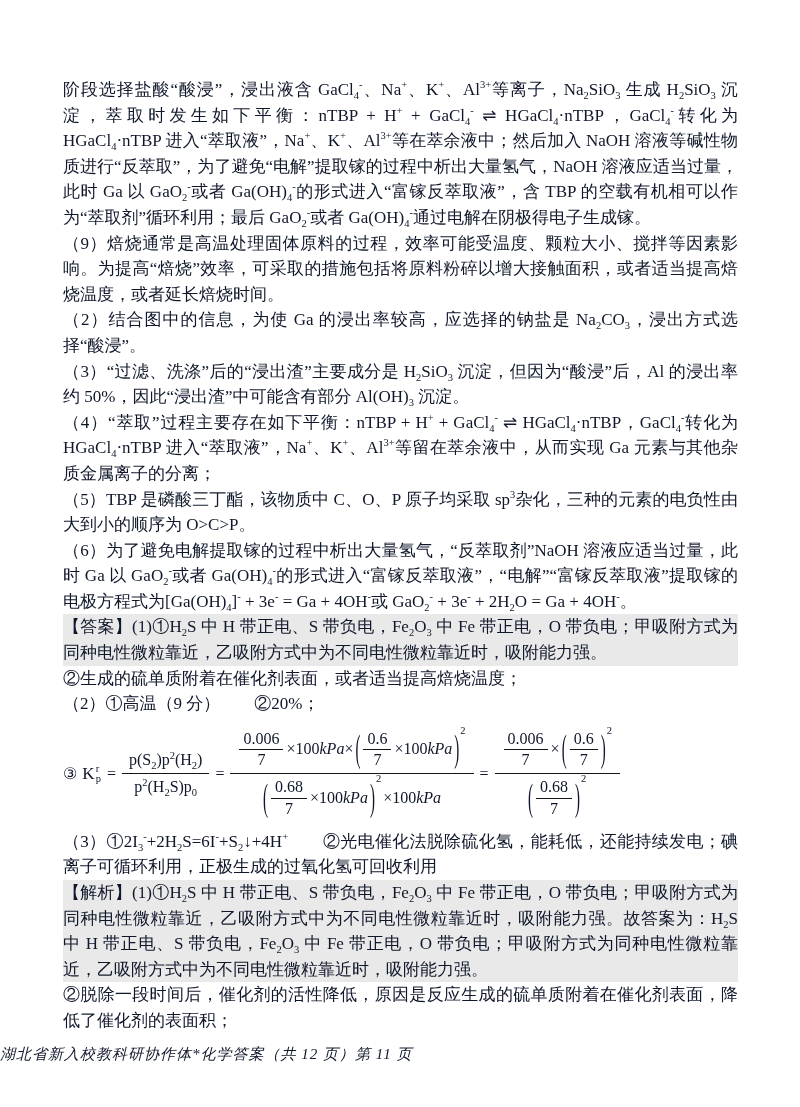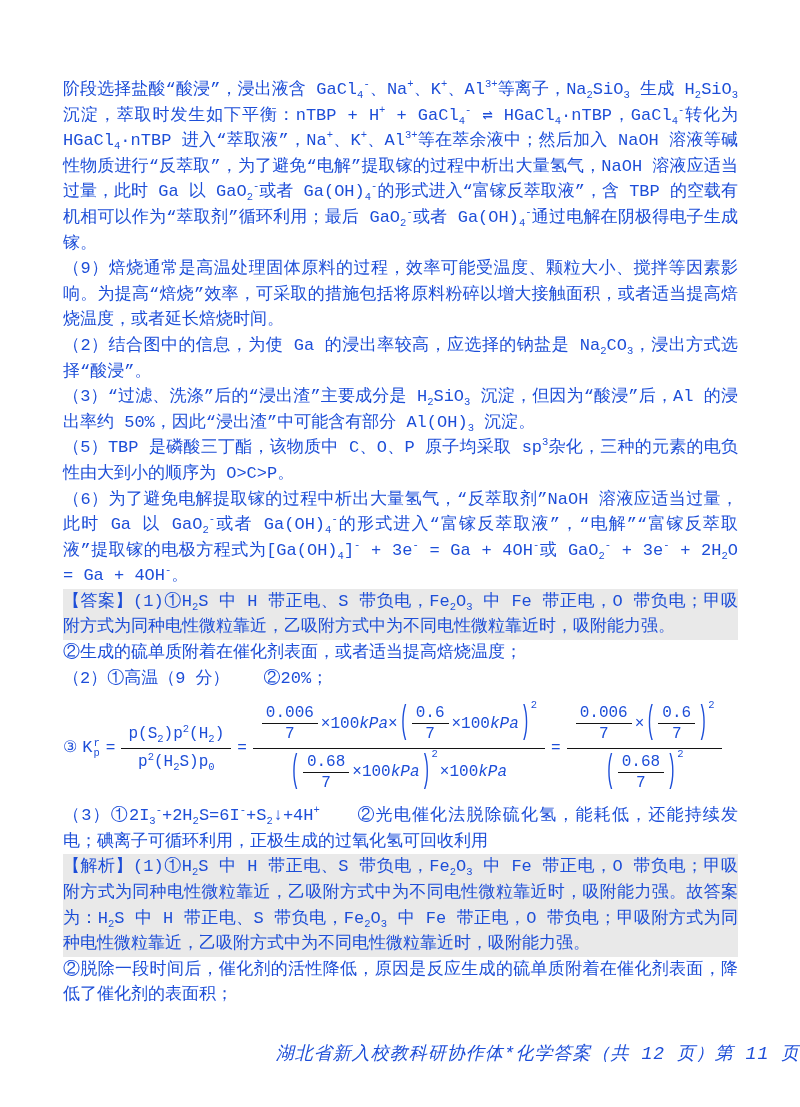--- a/index.html
+++ b/index.html
@@ -2,22 +2,22 @@
 <html><head>
 <meta charset="utf-8">
 <style>
   html,body{margin:0;padding:0;background:#ffffff;}
   .page{
     position:relative;
     width:800px;height:1107px;
     background:#ffffff;
     box-sizing:border-box;
     padding:77px 62px 0 63px;
-    font-family:Liberation Mono, monospace;
-    color:#1d4ed8;
+    font-family:Liberation Serif, serif;
+    color:#0f172a;
     font-size:17px;
     line-height:25.6px;
     overflow:hidden;
   }
   .para{
     margin:0;
     text-align:justify;
     text-justify:inter-ideograph;
   }
   .hl{ background:#e9e9e9; }
@@ -57,33 +57,34 @@
   .paren{
     display:inline-block; transform:scaleY(2.55);
     font-size:15px; font-weight:300; padding:0 1px; line-height:1;
   }
   .psup{ font-size:10.5px; align-self:flex-start; margin:-4px 1px 0 0; line-height:10px; }
   .mathop{ padding:0 1px; }
 
   
   .footer{
     position:absolute; left:0; bottom:39px; width:100%;
-    text-align:right; font-size:18px; font-style:italic;
+    text-align:left; font-size:15px; font-style:italic;
     letter-spacing:1px;
   }
 </style>
 </head>
 <body>
 
 <div class="page">
 
   <p class="para">阶段选择盐酸“酸浸”，浸出液含 GaCl<sub>4</sub><sup>-</sup>、Na<sup>+</sup>、K<sup>+</sup>、Al<sup>3+</sup>等离子，Na<sub>2</sub>SiO<sub>3</sub> 生成 H<sub>2</sub>SiO<sub>3</sub> 沉淀，萃取时发生如下平衡：nTBP + H<sup>+</sup> + GaCl<sub>4</sub><sup>-</sup> ⇌ HGaCl<sub>4</sub>·nTBP，GaCl<sub>4</sub><sup>-</sup>转化为 HGaCl<sub>4</sub>·nTBP 进入“萃取液”，Na<sup>+</sup>、K<sup>+</sup>、Al<sup>3+</sup>等在萃余液中；然后加入 NaOH 溶液等碱性物质进行“反萃取”，为了避免“电解”提取镓的过程中析出大量氢气，NaOH 溶液应适当过量，此时 Ga 以 GaO<sub>2</sub><sup>-</sup>或者 Ga(OH)<sub>4</sub><sup>-</sup>的形式进入“富镓反萃取液”，含 TBP 的空载有机相可以作为“萃取剂”循环利用；最后 GaO<sub>2</sub><sup>-</sup>或者 Ga(OH)<sub>4</sub><sup>-</sup>通过电解在阴极得电子生成镓。</p>
   <p class="para">（9）焙烧通常是高温处理固体原料的过程，效率可能受温度、颗粒大小、搅拌等因素影响。为提高“焙烧”效率，可采取的措施包括将原料粉碎以增大接触面积，或者适当提高焙烧温度，或者延长焙烧时间。</p>
   <p class="para">（2）结合图中的信息，为使 Ga 的浸出率较高，应选择的钠盐是 Na<sub>2</sub>CO<sub>3</sub>，浸出方式选择“酸浸”。</p>
   <p class="para">（3）“过滤、洗涤”后的“浸出渣”主要成分是 H<sub>2</sub>SiO<sub>3</sub> 沉淀，但因为“酸浸”后，Al 的浸出率约 50%，因此“浸出渣”中可能含有部分 Al(OH)<sub>3</sub> 沉淀。</p>
+  <p class="para">（4）“萃取”过程主要存在如下平衡：nTBP + H<sup>+</sup> + GaCl<sub>4</sub><sup>-</sup> ⇌ HGaCl<sub>4</sub>·nTBP，GaCl<sub>4</sub><sup>-</sup>转化为 HGaCl<sub>4</sub>·nTBP 进入“萃取液”，Na<sup>+</sup>、K<sup>+</sup>、Al<sup>3+</sup>等留在萃余液中，从而实现 Ga 元素与其他杂质金属离子的分离；</p>
   <p class="para">（5）TBP 是磷酸三丁酯，该物质中 C、O、P 原子均采取 sp<sup>3</sup>杂化，三种的元素的电负性由大到小的顺序为 O&gt;C&gt;P。</p>
   <p class="para">（6）为了避免电解提取镓的过程中析出大量氢气，“反萃取剂”NaOH 溶液应适当过量，此时 Ga 以 GaO<sub>2</sub><sup>-</sup>或者 Ga(OH)<sub>4</sub><sup>-</sup>的形式进入“富镓反萃取液”，“电解”“富镓反萃取液”提取镓的电极方程式为[Ga(OH)<sub>4</sub>]<sup>-</sup> + 3e<sup>-</sup> = Ga + 4OH<sup>-</sup>或 GaO<sub>2</sub><sup>-</sup> + 3e<sup>-</sup> + 2H<sub>2</sub>O = Ga + 4OH<sup>-</sup>。</p>
 
   <p class="para hl">【答案】(1)①H<sub>2</sub>S 中 H 带正电、S 带负电，Fe<sub>2</sub>O<sub>3</sub> 中 Fe 带正电，O 带负电；甲吸附方式为同种电性微粒靠近，乙吸附方式中为不同电性微粒靠近时，吸附能力强。</p>
   <p class="para">②生成的硫单质附着在催化剂表面，或者适当提高焙烧温度；</p>
   <p class="para">（2）①高温（9 分）　　②20%；</p>
 
   <div class="formula">
     <span class="fm-marker">③</span>
     <span class="knode">

